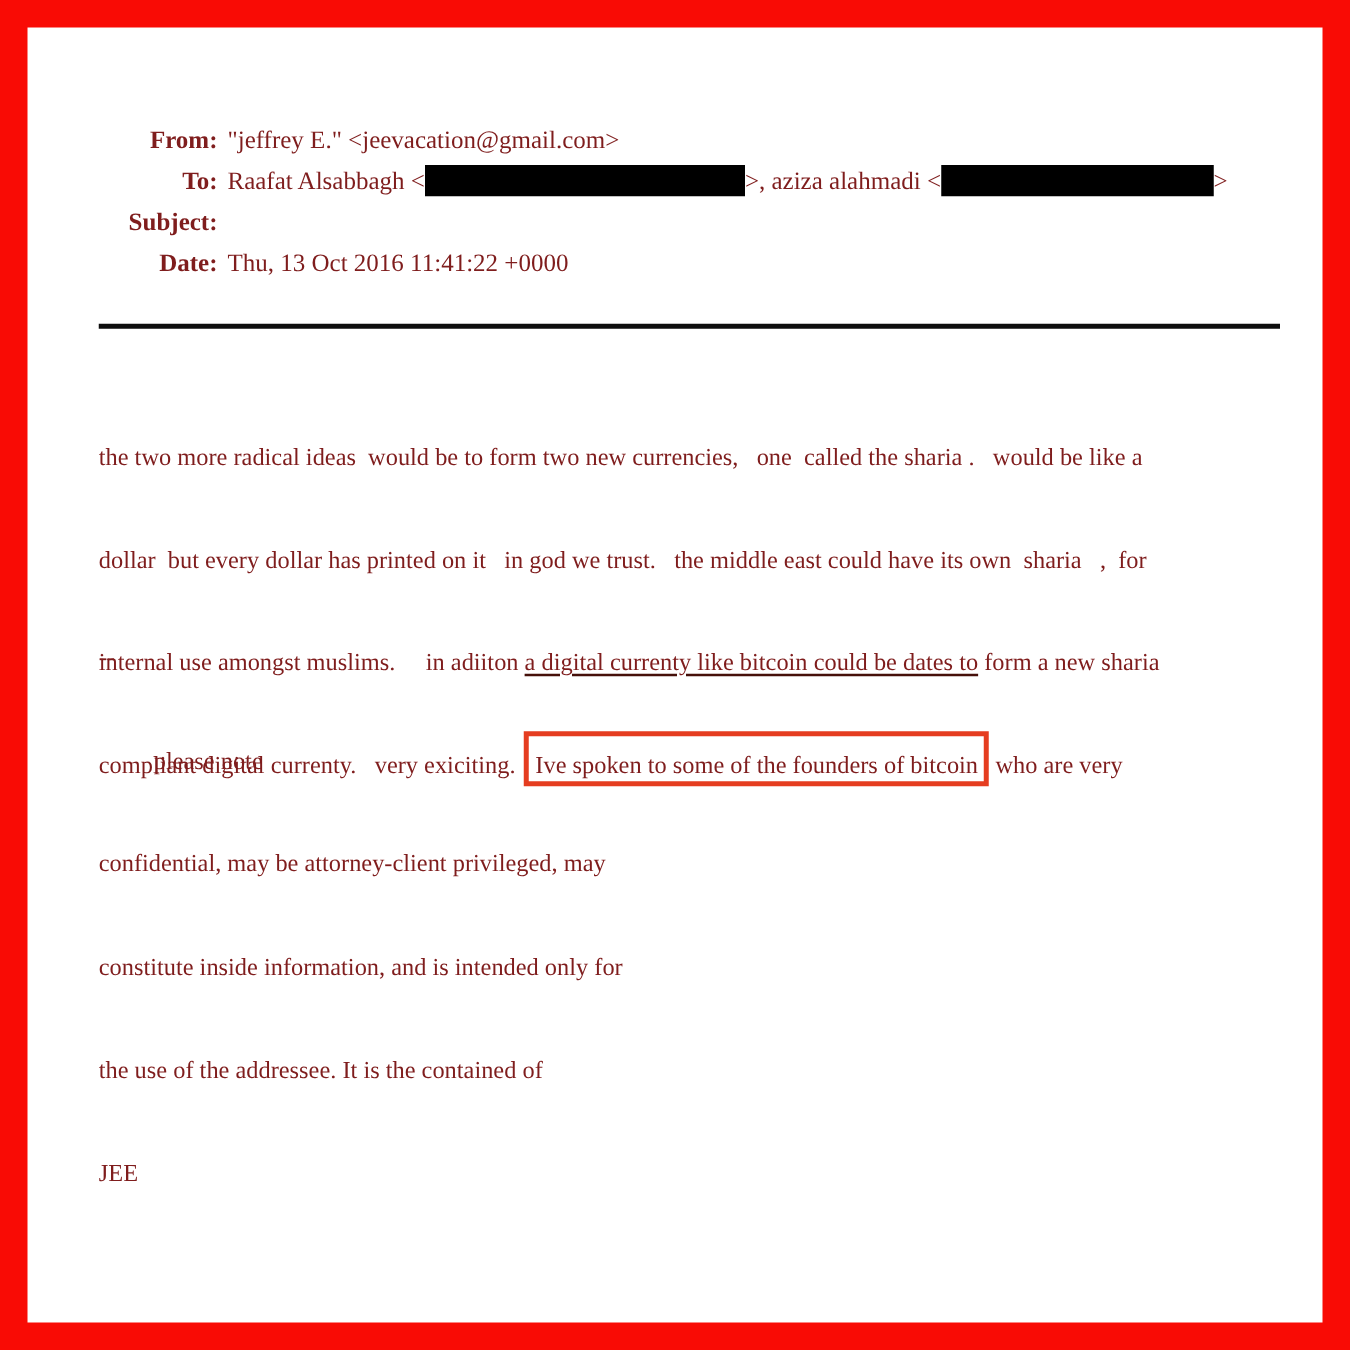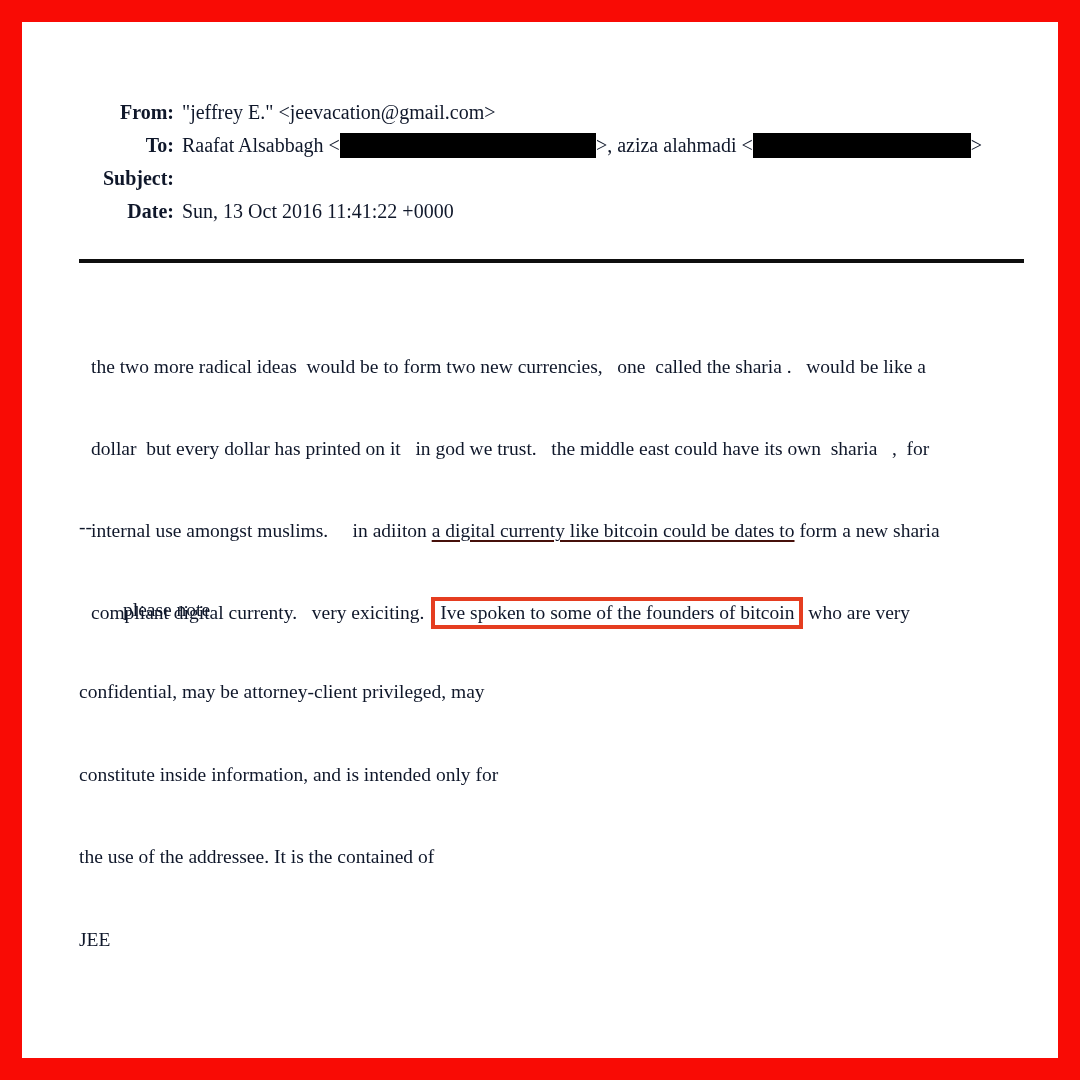--- a/index.html
+++ b/index.html
@@ -3,21 +3,21 @@
 <meta charset="utf-8">
 <style>
   html,body{margin:0;padding:0;background:#fff;}
   .frame{
     position:relative;
     width:1080px;height:1080px;
     box-sizing:border-box;
     border:22px solid #f90b05;
     background:#ffffff;
     font-family:"Liberation Serif", serif;
-    color:#0f172a;
+    color:#7f1d1d;
     overflow:hidden;
   }
   
   .email-header{
     position:absolute;top:74px;left:80px;
     display:grid;
     grid-template-columns:72px auto;
     column-gap:8px;
     font-size:20px;
     line-height:33px;
@@ -33,33 +33,33 @@
   }
   .redact-1{width:256px;}
   .redact-2{width:218px;}
   
   .separator{
     position:absolute;top:237px;left:57px;
     width:945px;height:4px;background:#0e0e0e;
   }
   
   .email-body{
-    position:absolute;top:276px;left:69px;
+    position:absolute;top:276px;left:57px;
     font-size:19.5px;line-height:27.4px;
     white-space:pre;
   }
   .u-annot{
     text-decoration:underline;
     text-decoration-thickness:2px;
     text-underline-offset:3px;
     text-decoration-color:#46100a;
   }
   .red-box{
     border:4px solid #e53d20;
-    padding:1px 5px 2px 5px;
+    padding:13px 5px 2px 5px;
     margin-left:2px;
   }
   
   .signature{
     position:absolute;top:436px;left:57px;
     font-size:19.5px;line-height:27.5px;
     white-space:pre;
   }
   .sig-note{padding-left:44px;}
 </style>
@@ -72,21 +72,21 @@
     <div class="hdr-label">From:</div>
     <div class="hdr-value">"jeffrey E." &lt;jeevacation@gmail.com&gt;</div>
 
     <div class="hdr-label">To:</div>
     <div class="hdr-value"><span>Raafat Alsabbagh &lt;</span><span class="redaction redact-1"></span><span>&gt;, aziza alahmadi &lt;</span><span class="redaction redact-2"></span><span>&gt;</span></div>
 
     <div class="hdr-label">Subject:</div>
     <div class="hdr-value"></div>
 
     <div class="hdr-label">Date:</div>
-    <div class="hdr-value">Sun, 13 Oct 2016 11:41:22 +0000</div>
+    <div class="hdr-value">Thu, 13 Oct 2016 11:41:22 +0000</div>
   </div>
 
   <div class="separator"></div>
 
   <div class="email-body">
     <div>the two more radical ideas  would be to form two new currencies,   one  called the sharia .   would be like a</div>
     <div>dollar  but every dollar has printed on it   in god we trust.   the middle east could have its own  sharia   ,  for</div>
     <div><span>internal use amongst muslims.     in adiiton </span><span class="u-annot">a digital currenty like bitcoin could be dates to</span><span> form a new sharia</span></div>
     <div><span>compliant digital currenty.   very exiciting. </span><span class="red-box">Ive spoken to some of the founders of bitcoin</span><span> who are very</span></div>
   </div>

